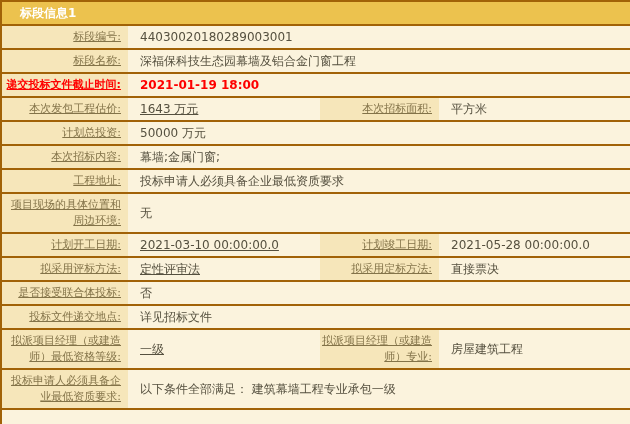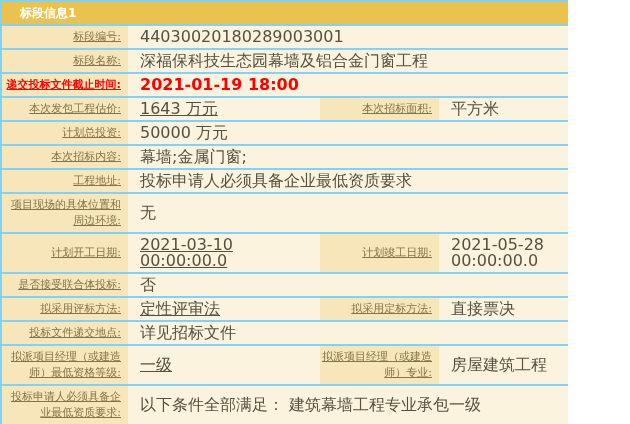--- a/index.html
+++ b/index.html
@@ -3,23 +3,23 @@
 <meta charset="utf-8">
 <style>
   * { box-sizing: border-box; margin: 0; padding: 0; }
   html, body {
     width: 630px; height: 424px;
     background: #ffffff;
     overflow: hidden;
     font-family: "DejaVu Sans", "Liberation Sans", sans-serif;
   }
   .table-wrap {
-    width: 568px; height: 424px;
+    width: 630px; height: 424px;
     padding: 2px 0 0 2px;
-    background: #7dd3fc;
+    background: #a16207;
   }
   .section-header {
     background: var(--header-bg, #ECC24E);
     color: #ffffff;
     font-size: 12px;
     font-weight: bold;
     padding: 5px 0 5px 18px;
     margin-bottom: 2px;
     line-height: 12px;
   }
@@ -48,21 +48,21 @@
     text-decoration: underline;
   }
   .label.second {
     flex: 0 0 119px;
     text-align: right;
   }
   .value {
     flex: 1 1 auto;
     background: var(--value-bg, #FBF3DD);
     color: var(--value-text, #55503F);
-    font-size: 16px;
+    font-size: 12px;
     padding-left: 12px;
     padding-right: 8px;
   }
   .value.mid {
     flex: 0 0 192px;
     text-decoration: underline;
   }
   .row.deadline .label,
   .row.deadline .value {
     color: var(--deadline-red, #FE0000);
@@ -123,29 +123,29 @@
   </div>
 
   <div class="row">
     <div class="cell label">计划开工日期:</div>
     <div class="cell value mid">2021-03-10 00:00:00.0</div>
     <div class="cell label second">计划竣工日期:</div>
     <div class="cell value">2021-05-28 00:00:00.0</div>
   </div>
 
   <div class="row">
-    <div class="cell label">是否接受联合体投标:</div>
-    <div class="cell value">否</div>
-  </div>
-
-  <div class="row">
     <div class="cell label">拟采用评标方法:</div>
     <div class="cell value mid">定性评审法</div>
     <div class="cell label second">拟采用定标方法:</div>
     <div class="cell value">直接票决</div>
+  </div>
+
+  <div class="row">
+    <div class="cell label">是否接受联合体投标:</div>
+    <div class="cell value">否</div>
   </div>
 
   <div class="row">
     <div class="cell label">投标文件递交地点:</div>
     <div class="cell value">详见招标文件</div>
   </div>
 
   <div class="row">
     <div class="cell label">拟派项目经理（或建造师）最低资格等级:</div>
     <div class="cell value mid">一级</div>

